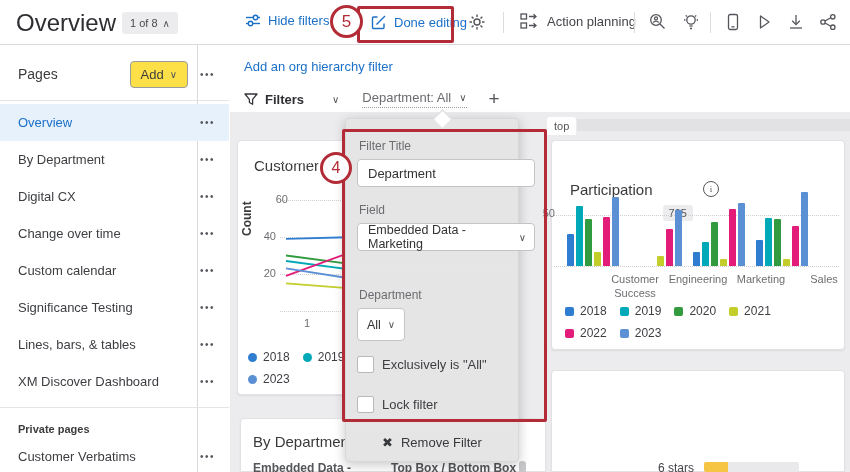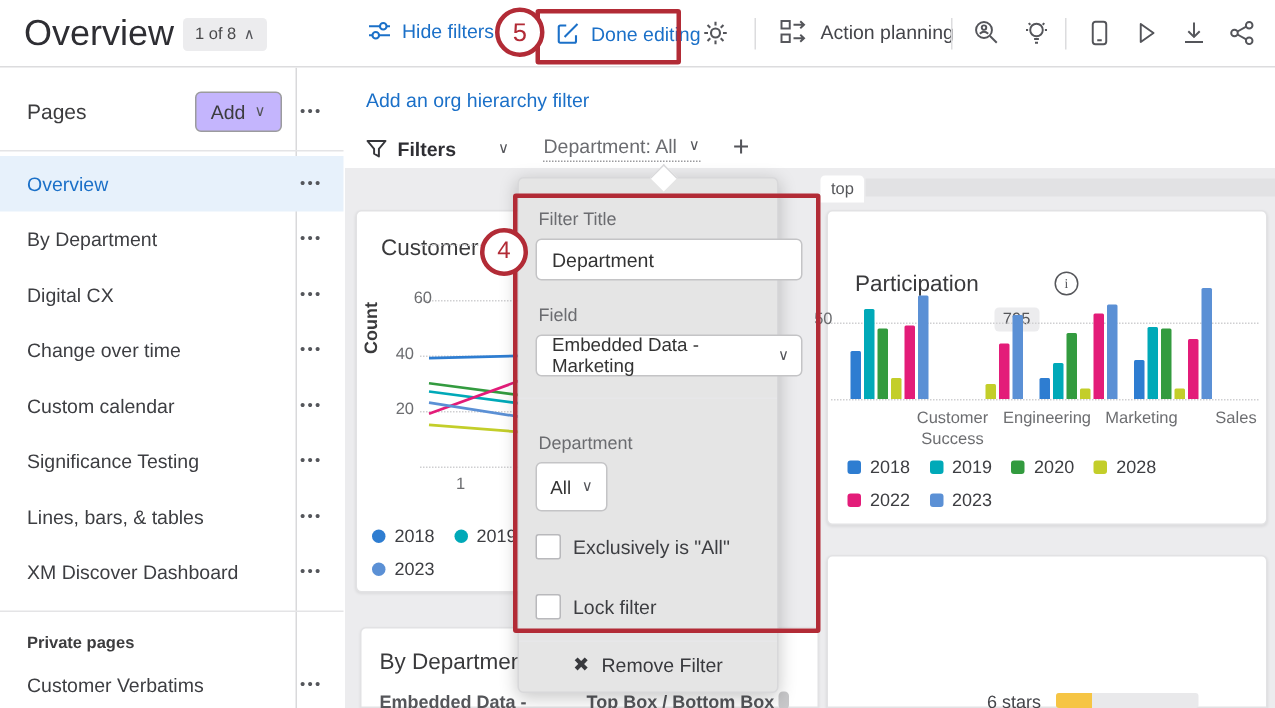--- a/index.html
+++ b/index.html
@@ -12,21 +12,21 @@
   .pager{position:absolute;left:122px;top:12px;height:22px;background:#ececee;border-radius:3px;
     display:flex;align-items:center;gap:5px;padding:0 8px;font-size:11px;color:#4a4a4c;cursor:pointer;}
   .blue-btn{display:flex;align-items:center;gap:7px;color:var(--accent);font-size:13px;cursor:pointer;}
   .tool-ic{width:18px;height:18px;color:#54555a;cursor:pointer;}
   .vdiv{position:absolute;top:12px;width:1px;height:21px;background:#dcdcde;}
   .action-pl{position:absolute;left:520px;top:13px;display:flex;align-items:center;gap:9px;font-size:13px;color:#44454a;cursor:pointer;}
   
   .sidebar{position:absolute;left:0;top:45px;width:198px;height:427px;background:#fff;border-right:1px solid #d9d9db;box-sizing:border-box;}
   .pages-hd{position:absolute;left:0;top:14px;width:229px;height:30px;display:flex;align-items:center;}
   .pages-lbl{margin-left:18px;font-size:14px;color:#3c3c3e;flex:1;}
-  .add-btn{border:1px solid #9b9b9e;border-radius:4px;height:27px;padding:0 10px;display:flex;align-items:center;gap:6px;font-size:13px;color:#3c3c3e;background:#c4b5fd;cursor:pointer;}
+  .add-btn{border:1px solid #9b9b9e;border-radius:4px;height:27px;padding:0 10px;display:flex;align-items:center;gap:6px;font-size:13px;color:#3c3c3e;background:#fde047;cursor:pointer;}
   .hdiv{position:absolute;left:0;width:229px;height:1px;background:#e4e4e6;}
   .side-list{position:absolute;left:0;top:59px;width:229px;}
   .side-item{height:37px;display:flex;align-items:center;padding:0 14px 0 18px;font-size:13px;color:#3d3e42;cursor:pointer;box-sizing:border-box;}
   .side-item.selected{background:#e7f1fb;color:var(--accent);}
   .side-label{flex:1;overflow:hidden;white-space:nowrap;}
   .dots{color:#54565b;font-size:10px;letter-spacing:1.5px;cursor:pointer;}
   .private-lbl{position:absolute;left:18px;top:378px;font-size:11px;font-weight:bold;color:#3c3c3e;}
   .private-list{position:absolute;left:0;top:393px;width:229px;}
   
   .main-grey{position:absolute;left:230px;top:112px;width:620px;height:360px;background:#ececee;}
@@ -315,21 +315,21 @@
         <div class="legend-item">
           <span class="lg-sq" style="background: rgb(0, 169, 184);"></span>
           <span>2019</span>
         </div>
         <div class="legend-item">
           <span class="lg-sq" style="background: rgb(51, 155, 63);"></span>
           <span>2020</span>
         </div>
         <div class="legend-item">
           <span class="lg-sq" style="background: rgb(195, 206, 42);"></span>
-          <span>2028</span>
+          <span>2021</span>
         </div>
         <div class="legend-item">
           <span class="lg-sq" style="background: rgb(227, 28, 121);"></span>
           <span>2022</span>
         </div>
         <div class="legend-item">
           <span class="lg-sq" style="background: rgb(91, 144, 213);"></span>
           <span>2023</span>
         </div>
       </div>

